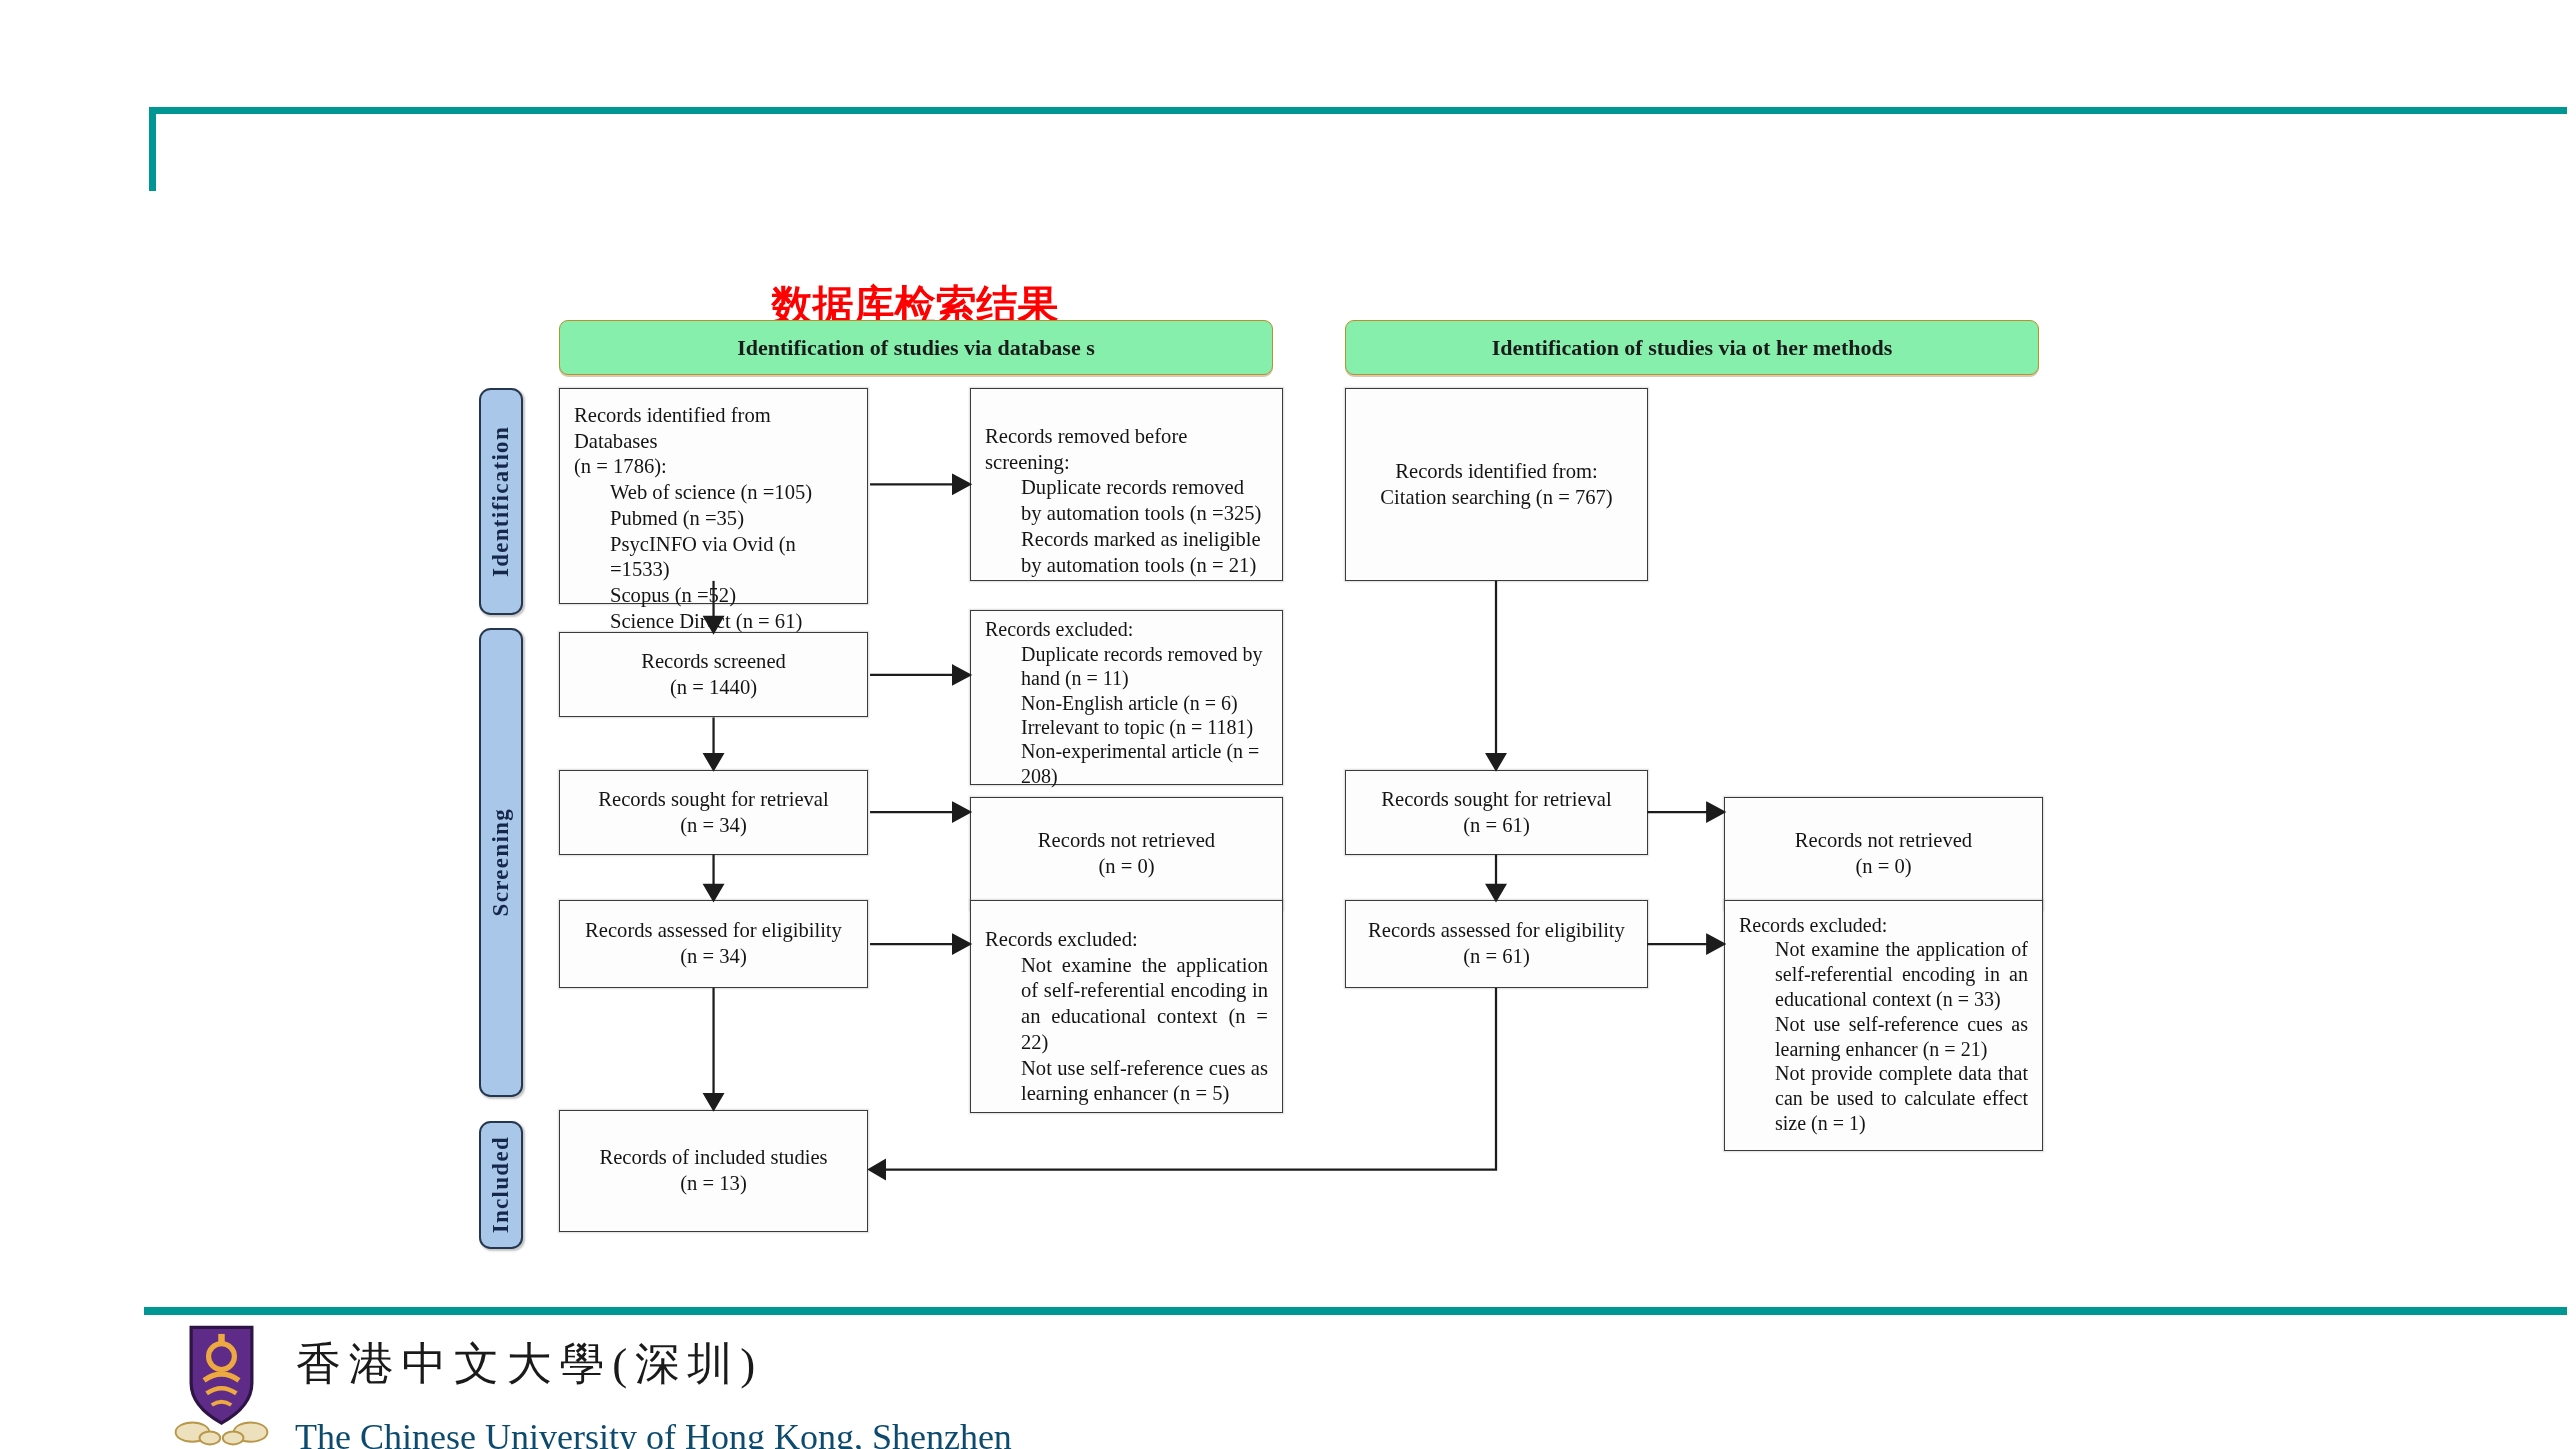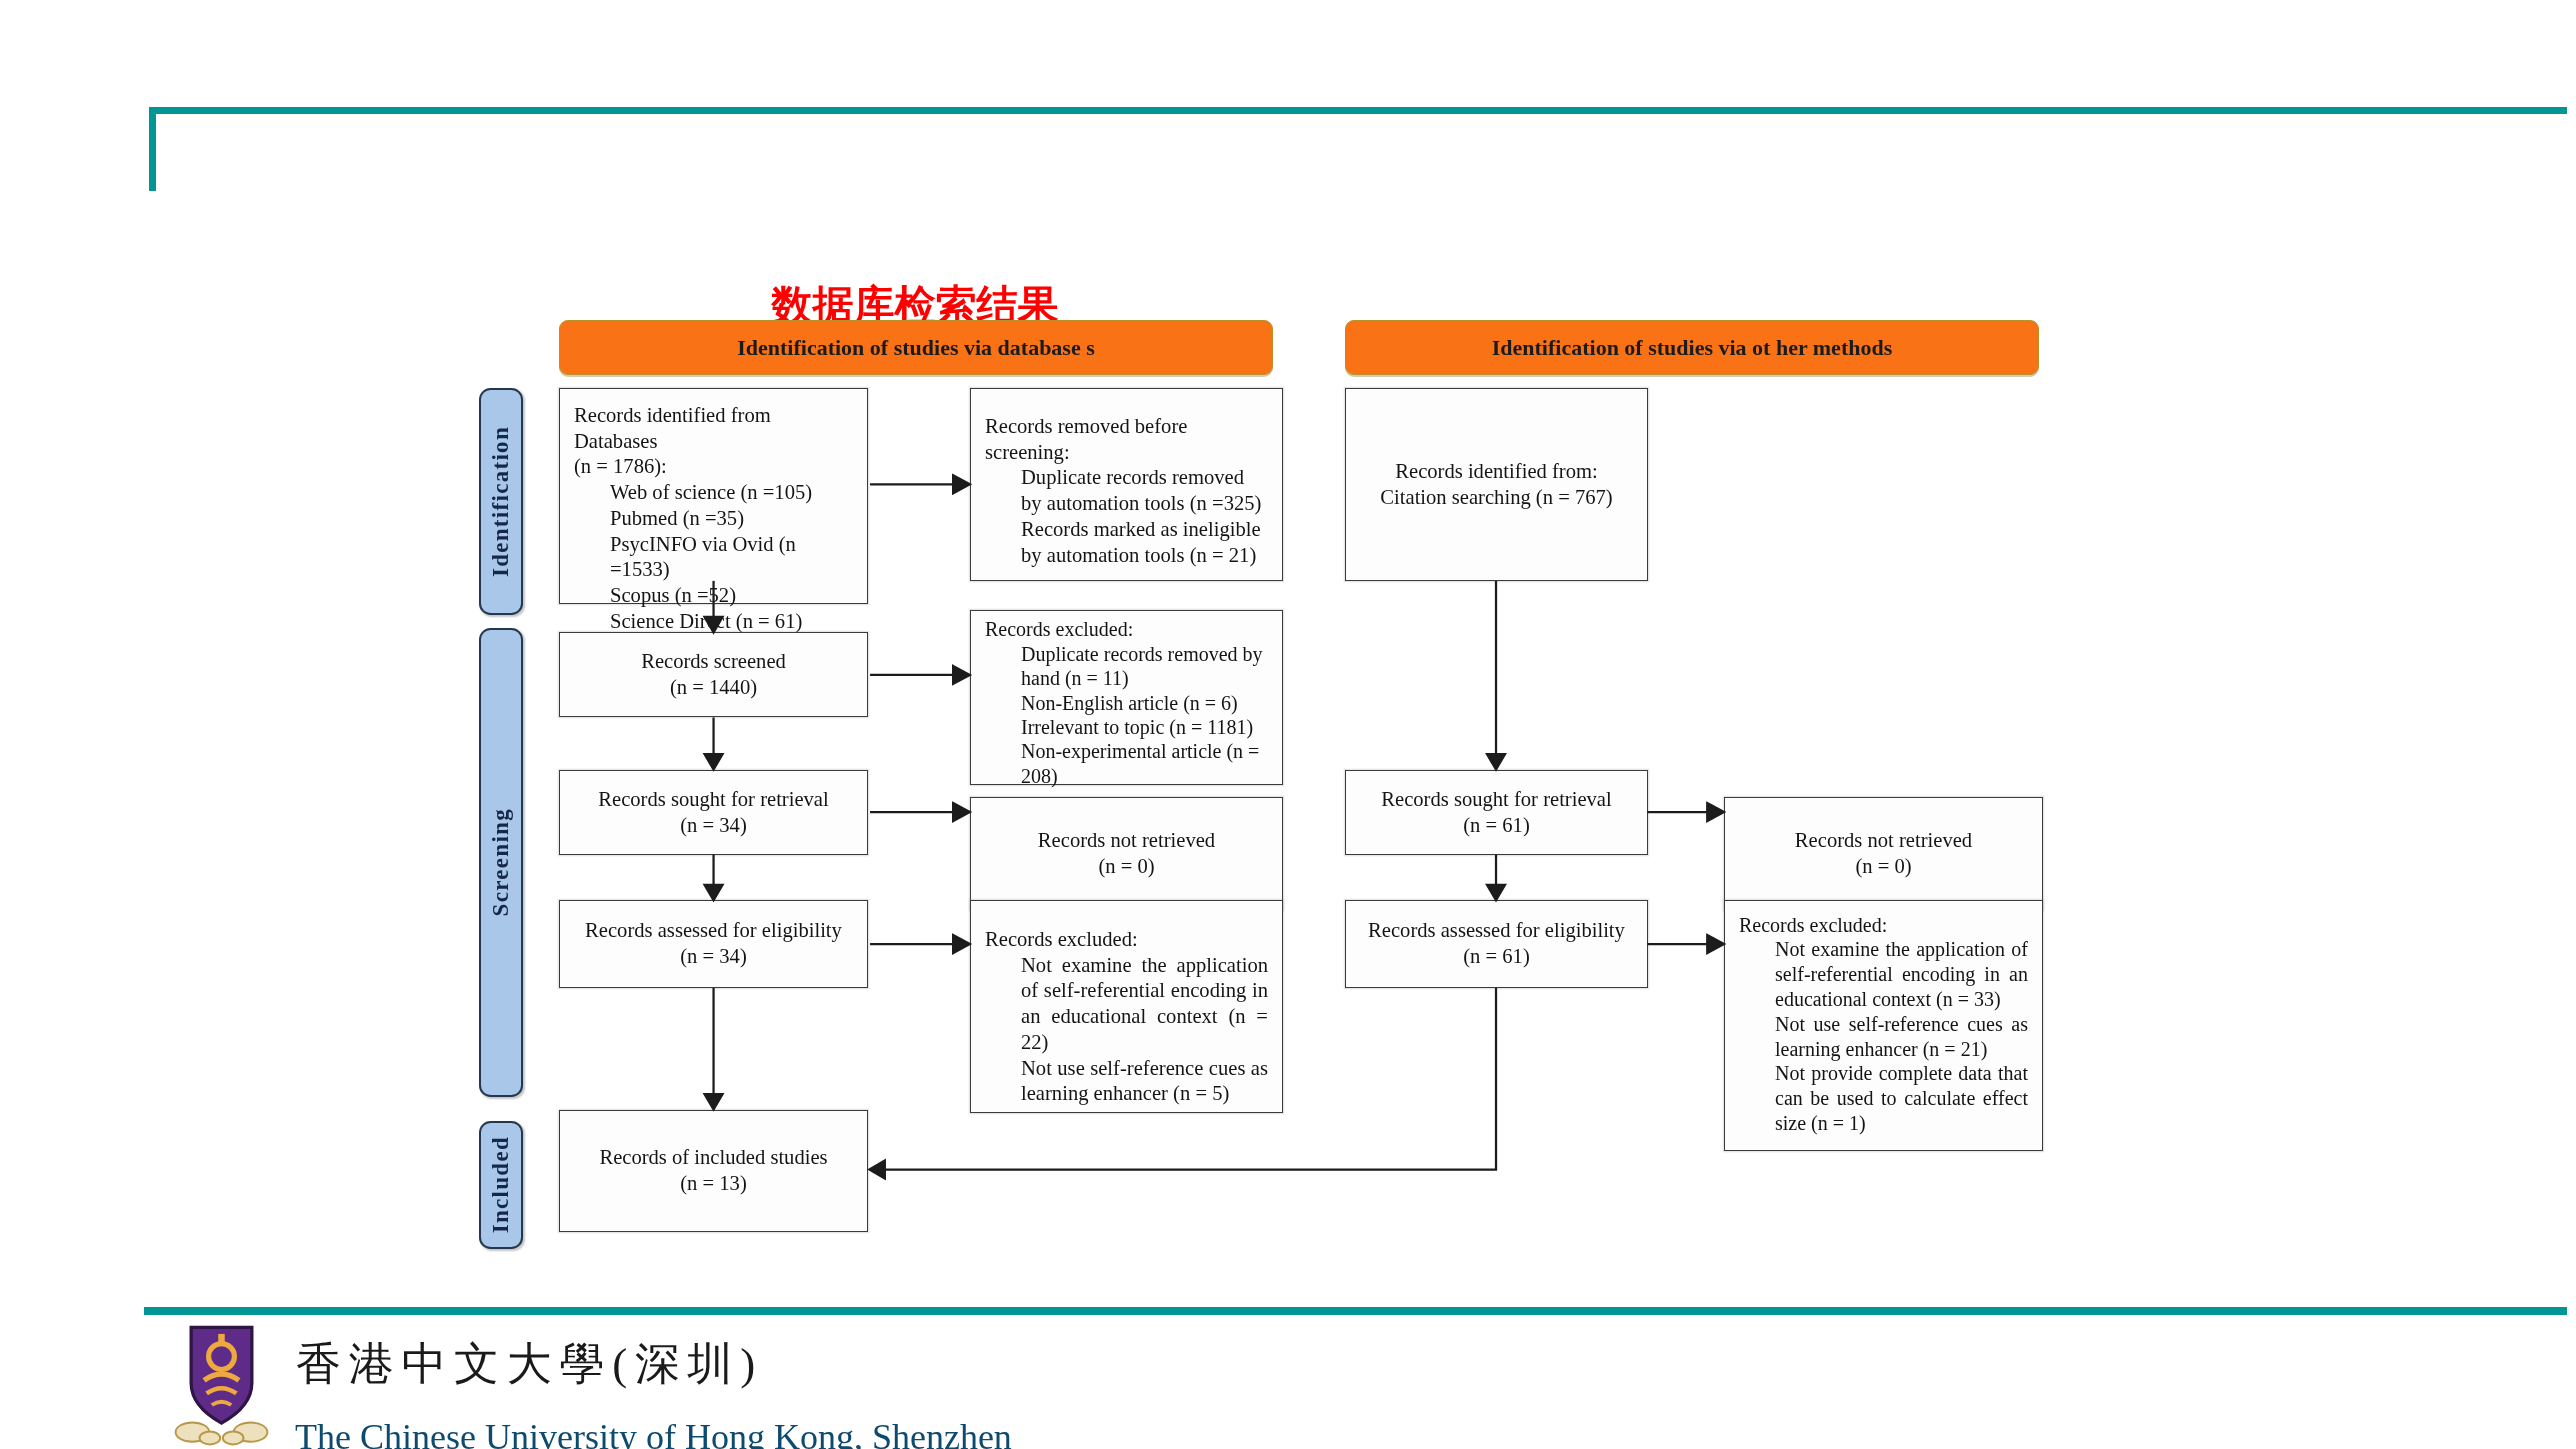--- a/index.html
+++ b/index.html
@@ -7,21 +7,21 @@
          font-family:"Liberation Serif",serif;color:#111;}
   
   .tline{position:absolute;background:#009693;}
   
   .title{position:absolute;left:191px;top:149px;font-size:75px;font-weight:bold;color:#ff0000;
          letter-spacing:1.3px;white-space:nowrap;}
   
   .colhdr{position:absolute;top:281px;height:48px;font-family:"Liberation Sans",sans-serif;
           font-weight:bold;font-size:41px;color:#ff0000;text-align:center;line-height:48px;white-space:nowrap;}
   
-  .banner{position:absolute;top:320px;height:53px;background:#f97316;border:1.9px solid #bb9026;
+  .banner{position:absolute;top:320px;height:53px;background:#86efac;border:1.9px solid #bb9026;
           border-radius:9px;display:flex;align-items:center;justify-content:center;
           font-weight:bold;font-size:22px;color:#1b1b1b;box-shadow:0 1.9px 0 rgba(130,105,40,.35);}
   
   .stage{position:absolute;left:479px;width:40px;background:#a9c7e9;border:2.6px solid #24374f;
          border-radius:11.6px;display:flex;align-items:center;justify-content:center;
          box-shadow:1.9px 1.9px 1.9px rgba(90,90,90,.35);}
   .stage span{writing-mode:vertical-rl;transform:rotate(180deg);font-weight:bold;font-size:23px;
          color:#16284a;letter-spacing:1.3px;white-space:nowrap;}
   
   .box{position:absolute;background:#fdfdfd;border:1.9px solid #3b3b3b;box-sizing:border-box;
@@ -86,21 +86,21 @@
   <div class="box center" style="left:559px;top:900px;width:309px;height:88px;">
     <div>Records assessed for eligibility</div>
     <div>(n = 34)</div>
   </div>
 
   <div class="box center" style="left:559px;top:1110px;width:309px;height:122px;">
     <div>Records of included studies</div>
     <div>(n = 13)</div>
   </div>
 
-  <div class="box det" style="left:970px;top:388px;width:313px;height:193px;padding-top:25px;">
+  <div class="box det" style="left:970px;top:388px;width:313px;height:193px;padding-top:35px;">
     <div>Records removed before screening:</div>
     <div class="itm">Duplicate records removed by automation tools (n =325)</div>
     <div class="itm">Records marked as ineligible by automation tools (n = 21)</div>
   </div>
 
   <div class="box det" style="left:970px;top:610px;width:313px;height:175px;font-size:20px;line-height:1.22;padding-top:6.4px;">
     <div>Records excluded:</div>
     <div class="itm">Duplicate records removed by hand (n = 11)</div>
     <div class="itm">Non-English article (n = 6)</div>
     <div class="itm">Irrelevant to topic (n = 1181)</div>

